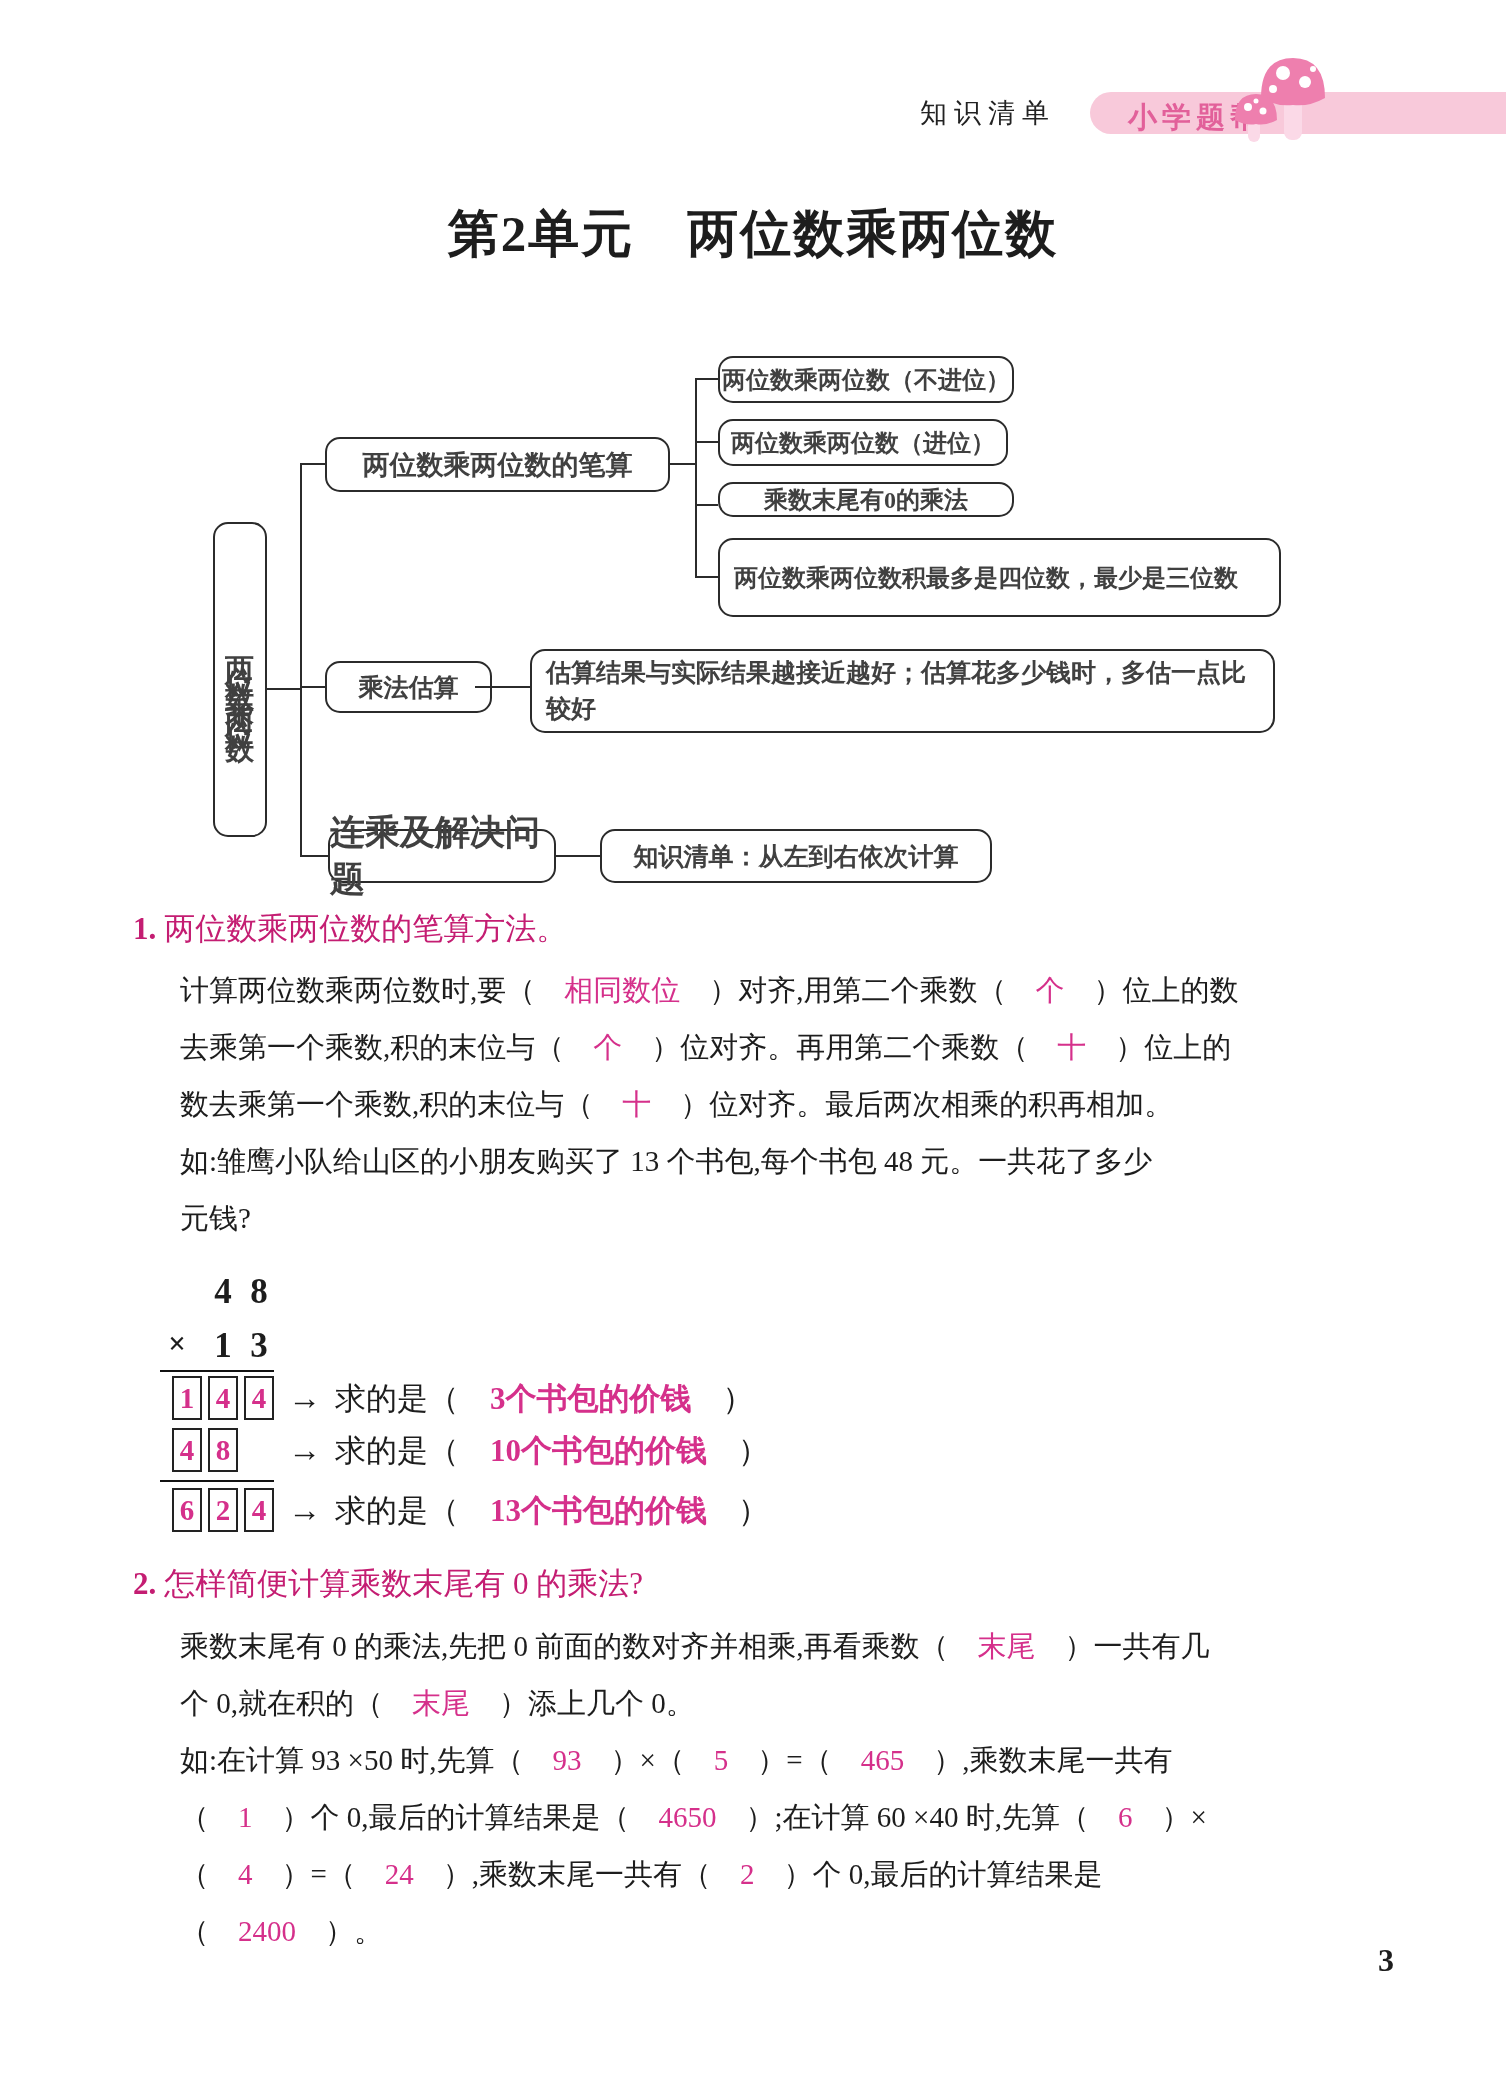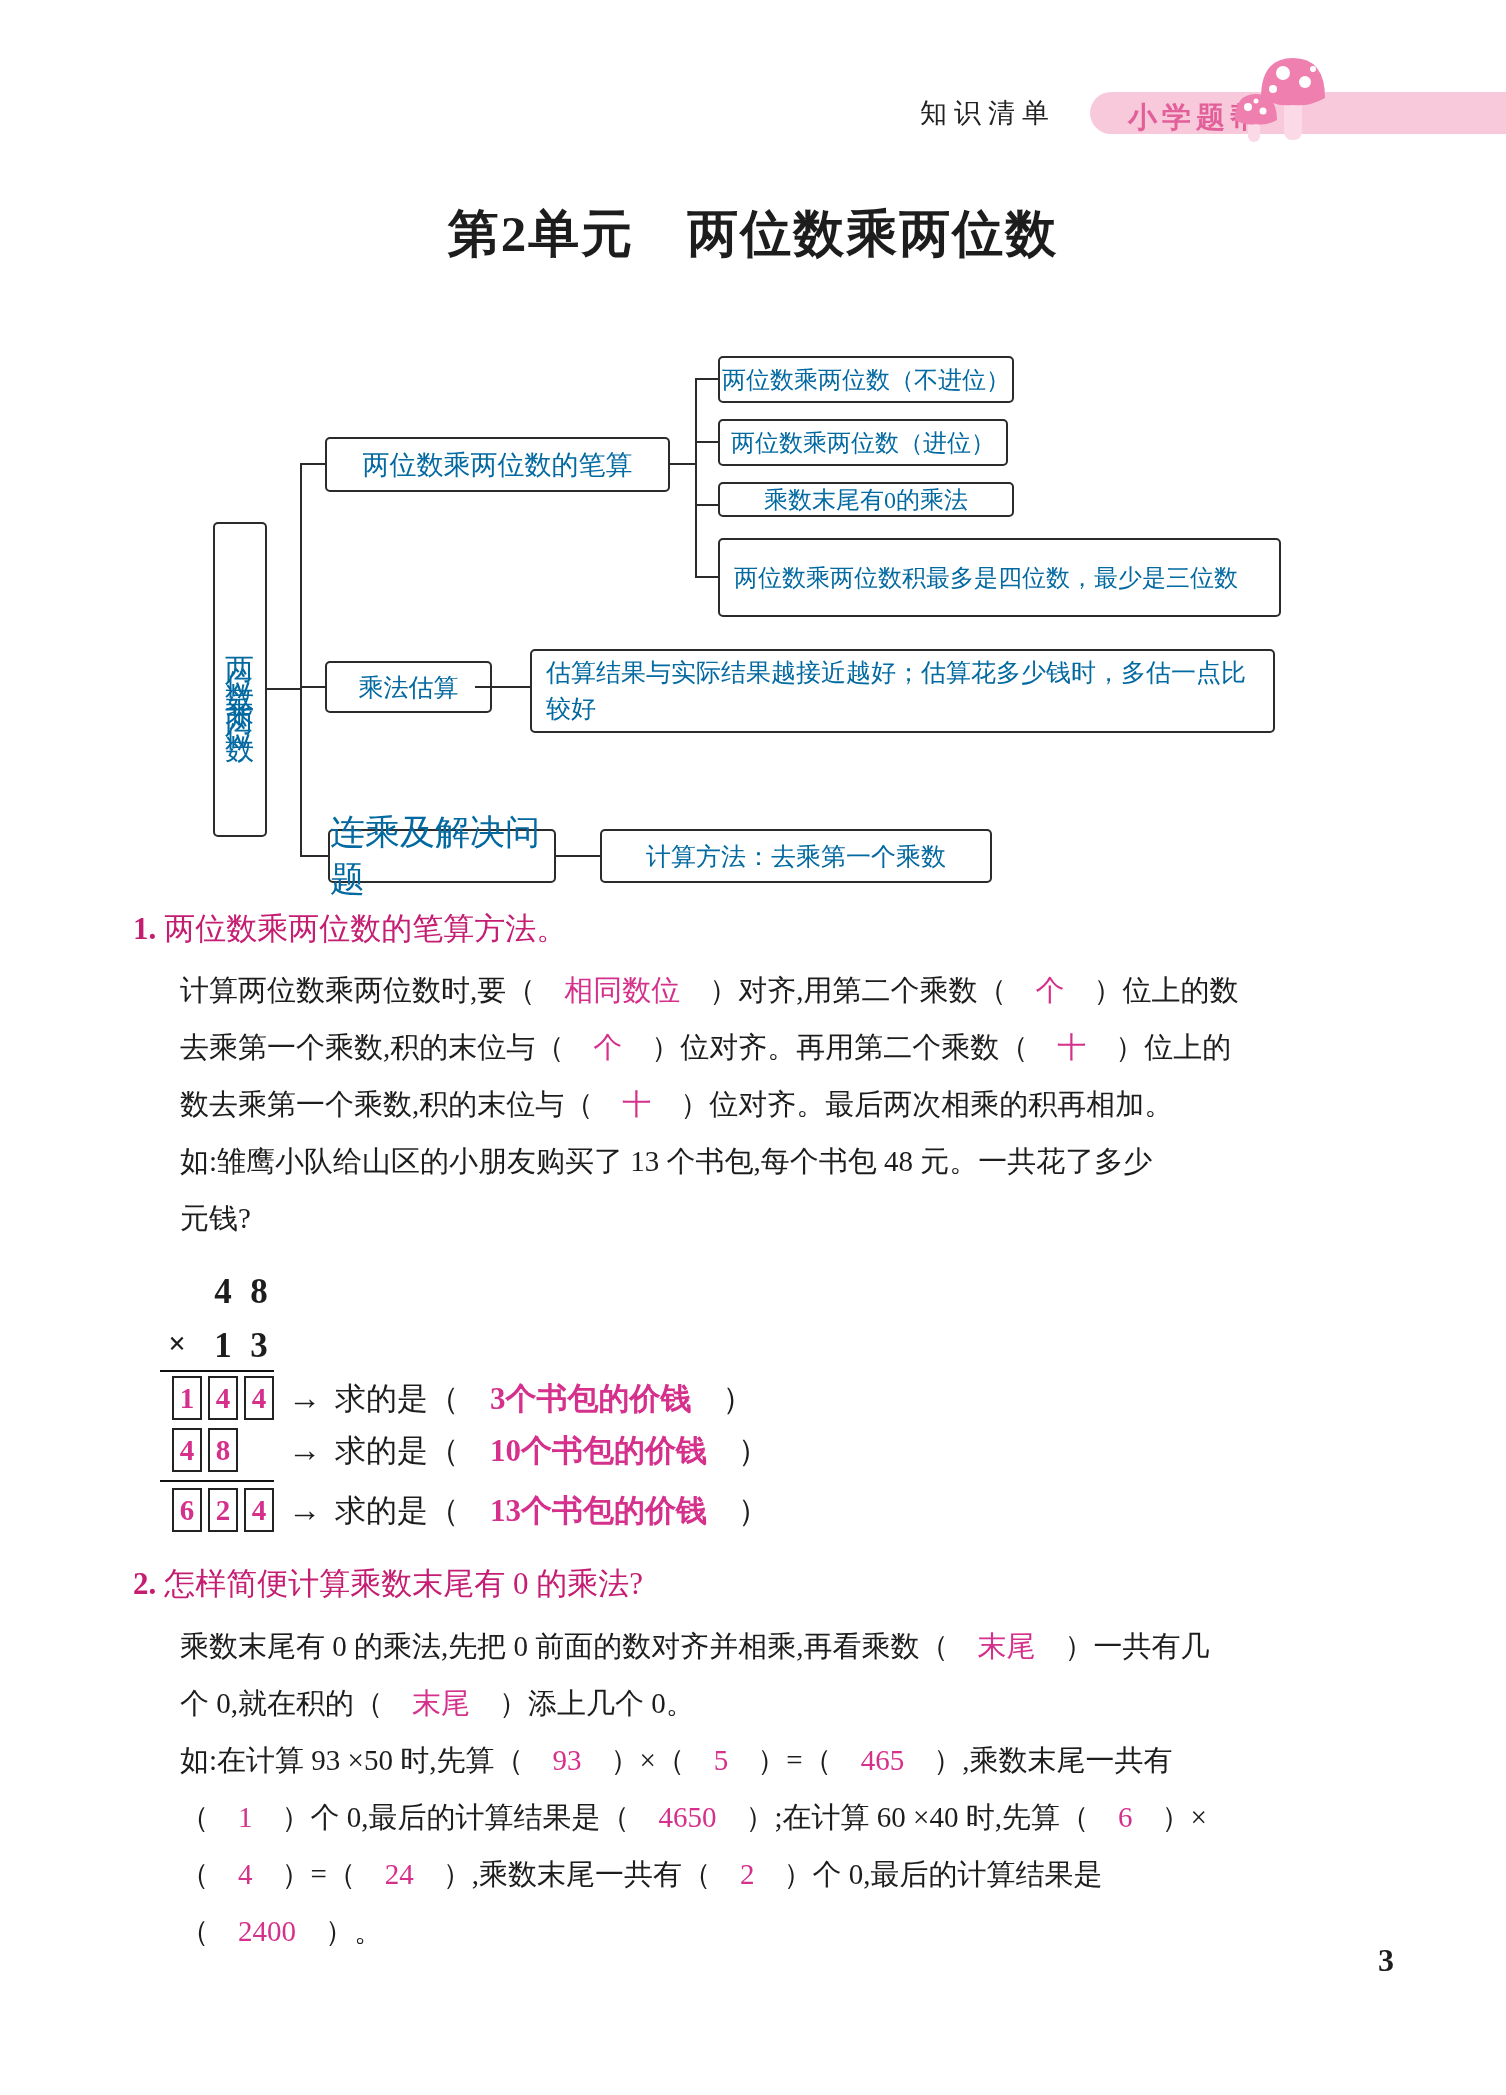--- a/index.html
+++ b/index.html
@@ -22,22 +22,22 @@
   .band{position:absolute;left:1090px;top:92px;width:416px;height:42px;
         background:var(--band);border-radius:21px 0 0 21px;}
   .kicker{position:absolute;left:920px;top:95px;font-size:27px;letter-spacing:7px;color:#222;}
   .brand{position:absolute;left:1128px;top:98px;font-size:29px;font-weight:bold;
          letter-spacing:5px;color:var(--brand);}
   .mushrooms{position:absolute;left:1212px;top:48px;}
   
   .title{position:absolute;left:0;top:200px;width:100%;text-align:center;
          font-size:51px;font-weight:bold;letter-spacing:2px;}
   
-  .box{position:absolute;border:2px solid var(--lc);border-radius:5px;background:#fff;
-       display:flex;align-items:center;justify-content:center;font-weight:normal;color:#0369a1;}
+  .box{position:absolute;border:2px solid var(--lc);border-radius:15px;background:#fff;
+       display:flex;align-items:center;justify-content:center;font-weight:bold;color:#404040;}
   .hline{position:absolute;height:2px;background:var(--lc);}
   .vline{position:absolute;width:2px;background:var(--lc);}
   .root-box{left:213px;top:522px;width:54px;height:315px;
             writing-mode:vertical-rl;text-orientation:upright;
             font-size:29px;letter-spacing:13px;}
   .bx-written{left:325px;top:437px;width:345px;height:55px;font-size:27px;}
   .bx-leaf1{left:718px;top:356px;width:296px;height:47px;font-size:24px;}
   .bx-leaf2{left:718px;top:419px;width:290px;height:47px;font-size:24px;}
   .bx-leaf3{left:718px;top:482px;width:296px;height:35px;font-size:24px;}
   .bx-leaf4{left:718px;top:538px;width:563px;height:79px;font-size:24px;
@@ -116,21 +116,21 @@
   <div class="box bx-leaf4">两位数乘两位数积最多是四位数，最少是三位数</div>
 
   <div class="hline" style="left:300px;top:686px;width:25px;"></div>
   <div class="box bx-est">乘法估算</div>
   <div class="hline" style="left:475px;top:686px;width:55px;"></div>
   <div class="box bx-estdesc">估算结果与实际结果越接近越好；估算花多少钱时，多估一点比较好</div>
 
   <div class="hline" style="left:300px;top:855px;width:28px;"></div>
   <div class="box bx-multi">连乘及解决问题</div>
   <div class="hline" style="left:556px;top:855px;width:44px;"></div>
-  <div class="box bx-multidesc">计算方法：去乘第一个乘数</div>
+  <div class="box bx-multidesc">知识清单：从左到右依次计算</div>
 </div>
 
 <div class="sec-head sec1-head">
   <span class="num">1.</span><span>两位数乘两位数的笔算方法。</span>
 </div>
 <div class="lines sec1-lines">
   <div class="tline"><span class="norm">计算两位数乘两位数时,要（　</span><span class="ans">相同数位</span><span class="norm">　）对齐,用第二个乘数（　</span><span class="ans">个</span><span class="norm">　）位上的数</span></div>
   <div class="tline"><span class="norm">去乘第一个乘数,积的末位与（　</span><span class="ans">个</span><span class="norm">　）位对齐。再用第二个乘数（　</span><span class="ans">十</span><span class="norm">　）位上的</span></div>
   <div class="tline"><span class="norm">数去乘第一个乘数,积的末位与（　</span><span class="ans">十</span><span class="norm">　）位对齐。最后两次相乘的积再相加。</span></div>
   <div class="tline"><span class="norm">如:雏鹰小队给山区的小朋友购买了 13 个书包,每个书包 48 元。一共花了多少</span></div>

